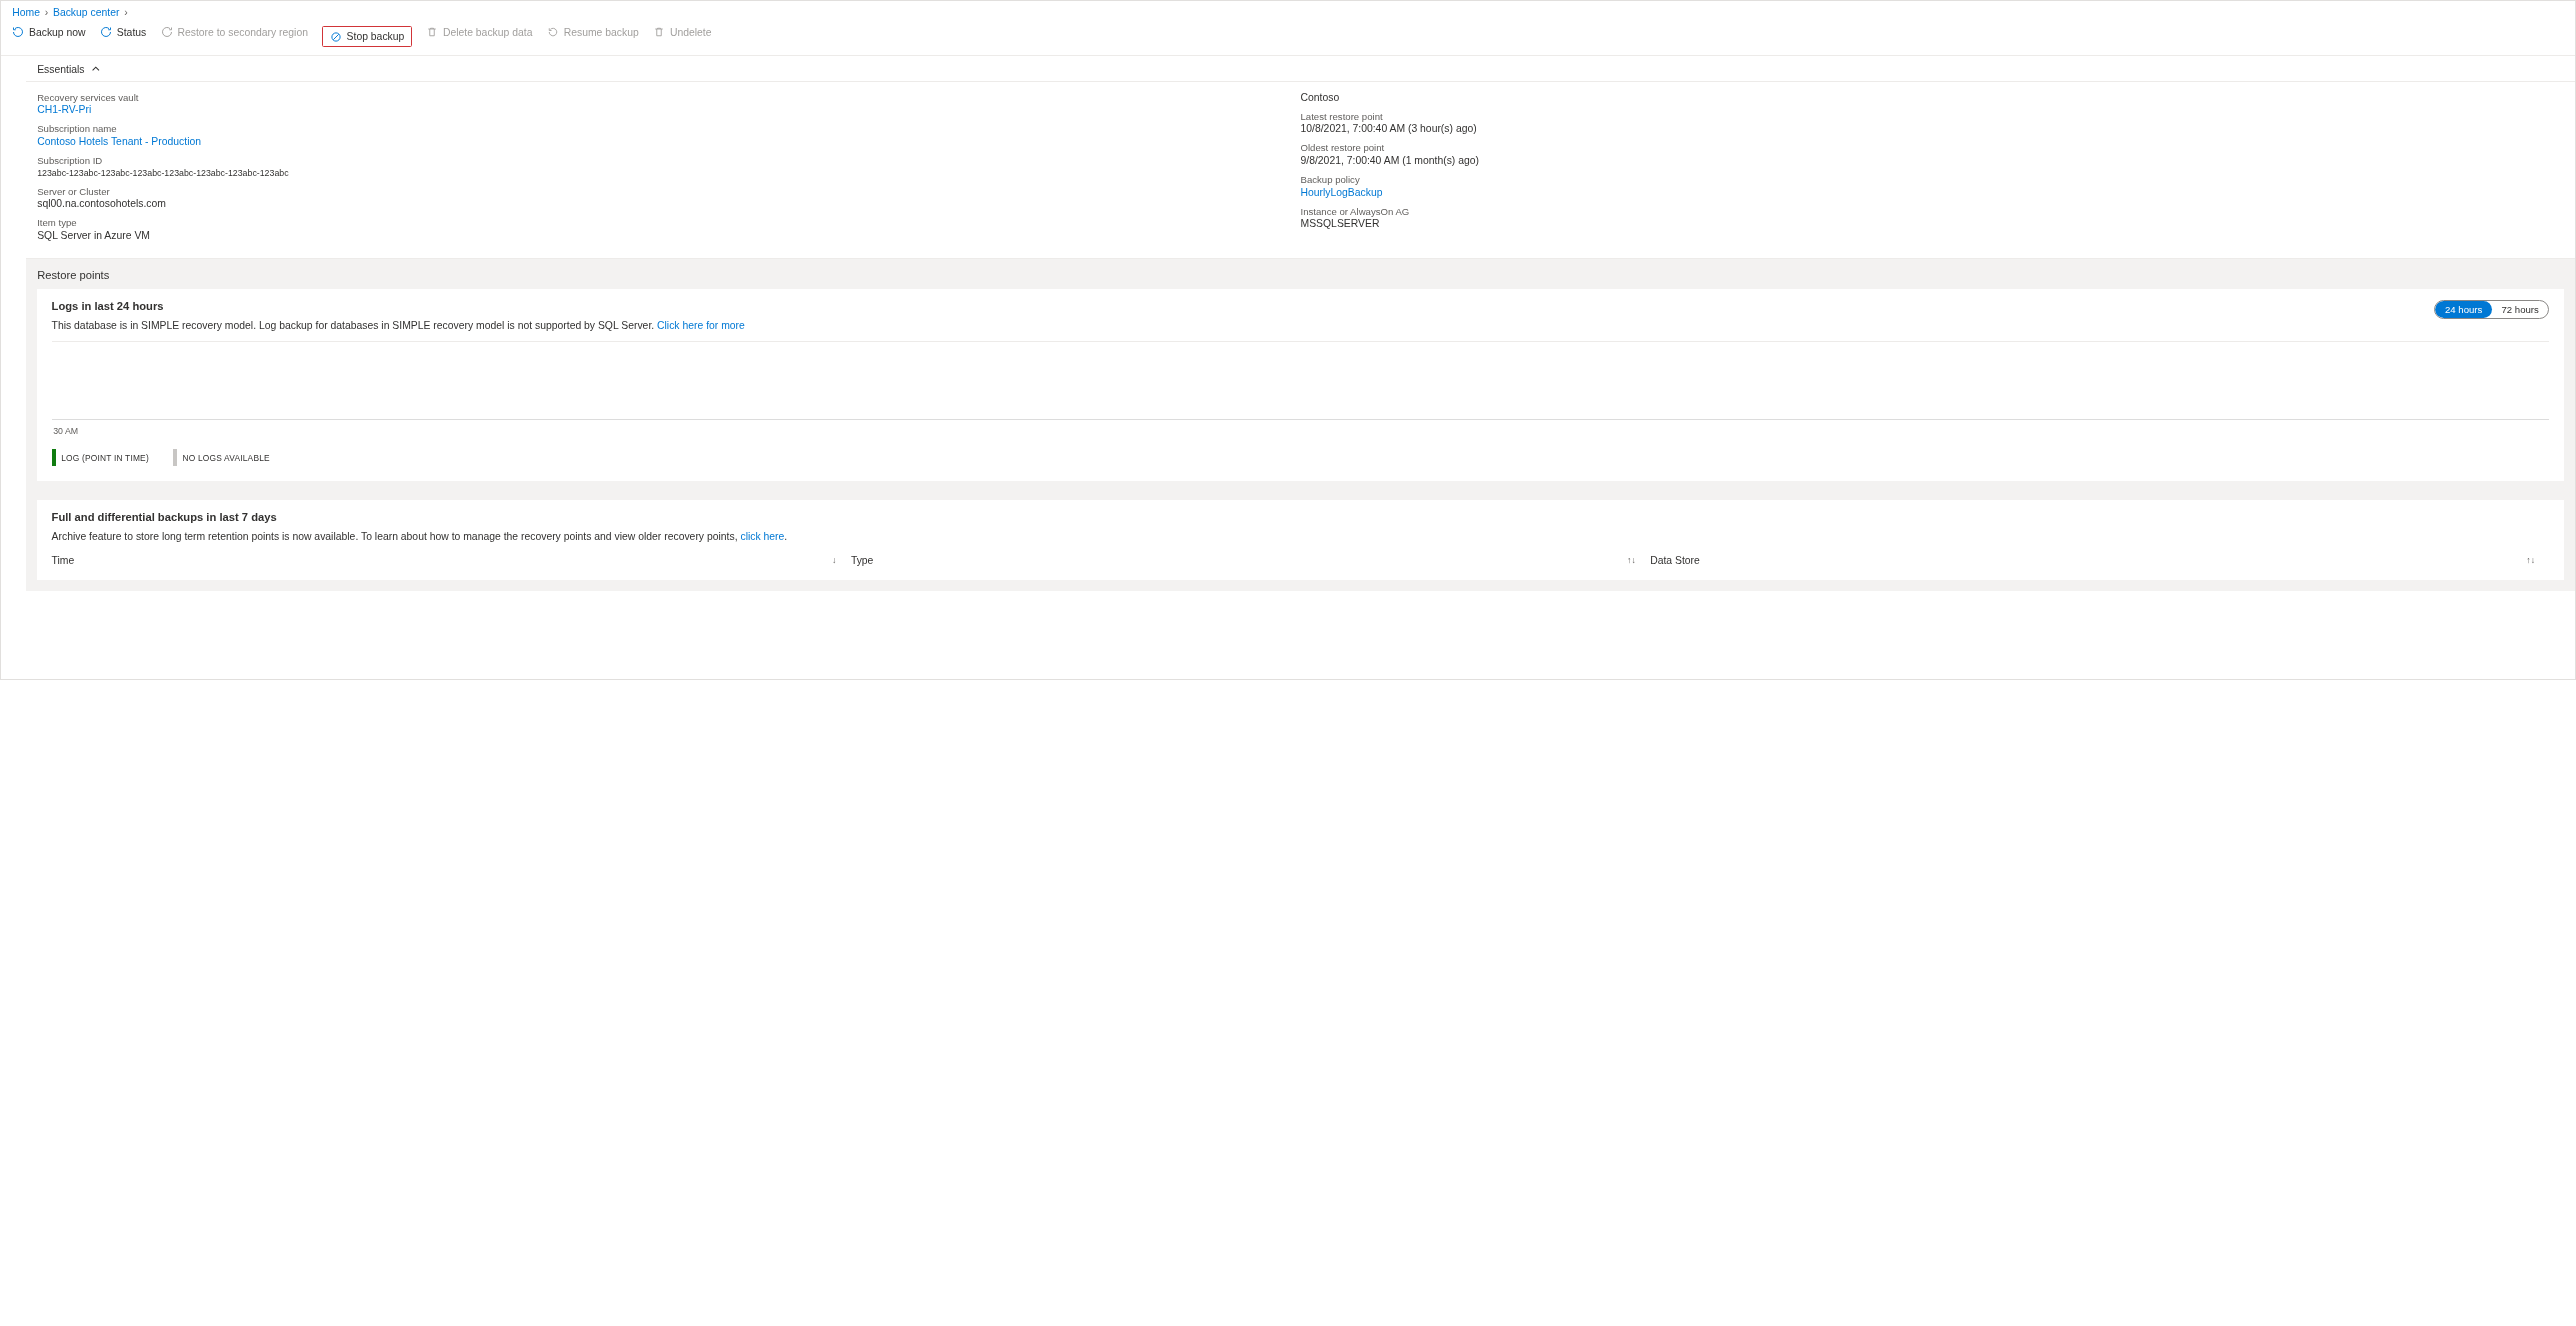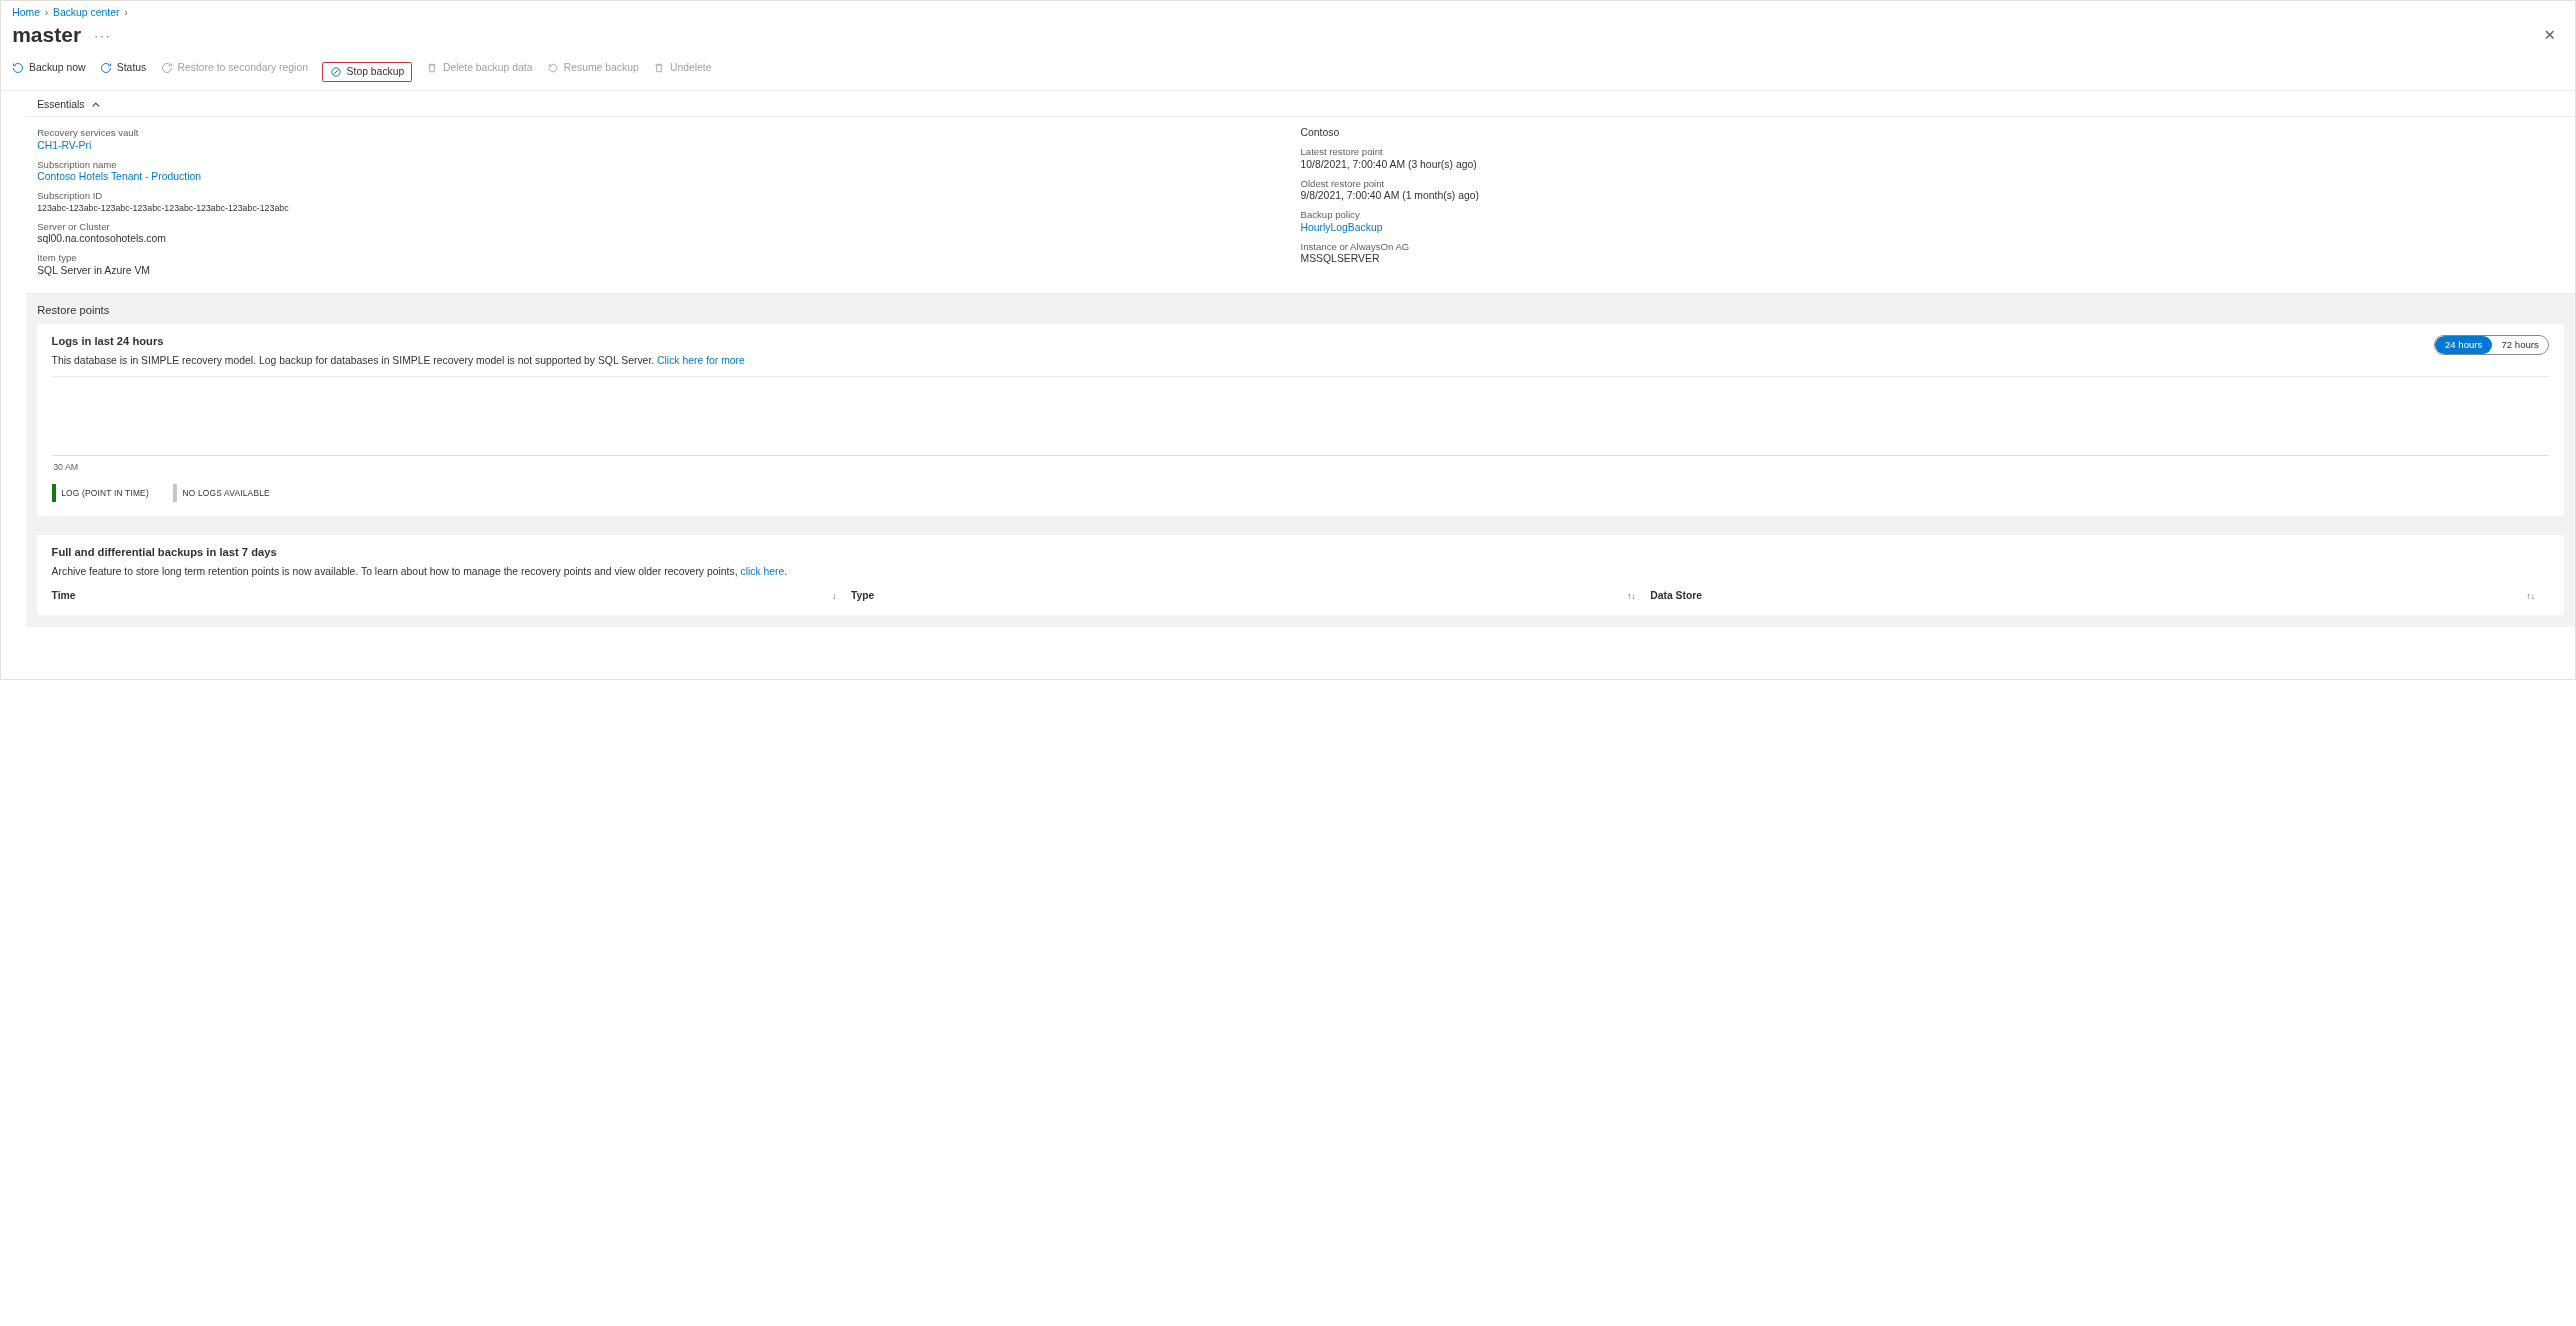--- a/index.html
+++ b/index.html
@@ -185,21 +185,21 @@
   .legend .swatch {
     width: 4px; height: 17.6px;
   }
   .sw-green { background: #107c10; }
   .sw-gray { background: #c8c6c4; }
   
   .table-header-row {
     display: flex;
     margin-top: 12.8px;
     font-size: 10.4px;
-    font-weight: 700;
+    font-weight: 400;
     color: #323130;
   }
   .col-time { flex: 0 0 32%; }
   .col-type { flex: 0 0 32%; }
   .col-store { flex: 1; }
   .sort-ic {
     margin-left: auto;
     margin-right: 14.4px;
     color: #605e5c;
     font-size: 8.8px;
@@ -215,25 +215,20 @@
 
 <div class="page">
 
   <div class="breadcrumb">
     <a>Home</a>
     <span class="sep">›</span>
     <a>Backup center</a>
     <span class="sep">›</span>
   </div>
 
-  <div class="title-row">
-    <h1>master</h1>
-    <span class="more">···</span>
-    <span class="close">✕</span>
-  </div>
 
   <div class="toolbar">
     <span class="tbtn">
       <svg viewBox="0 0 16 16">
           <path class="ic-blue" d="M2 8a6 6 0 1 0 2-4.5M2 2v3h3" stroke-width="1.3" fill="none"></path>
         </svg>
       <span>Backup now</span>
     </span>
     <span class="tbtn">
       <svg viewBox="0 0 16 16">

